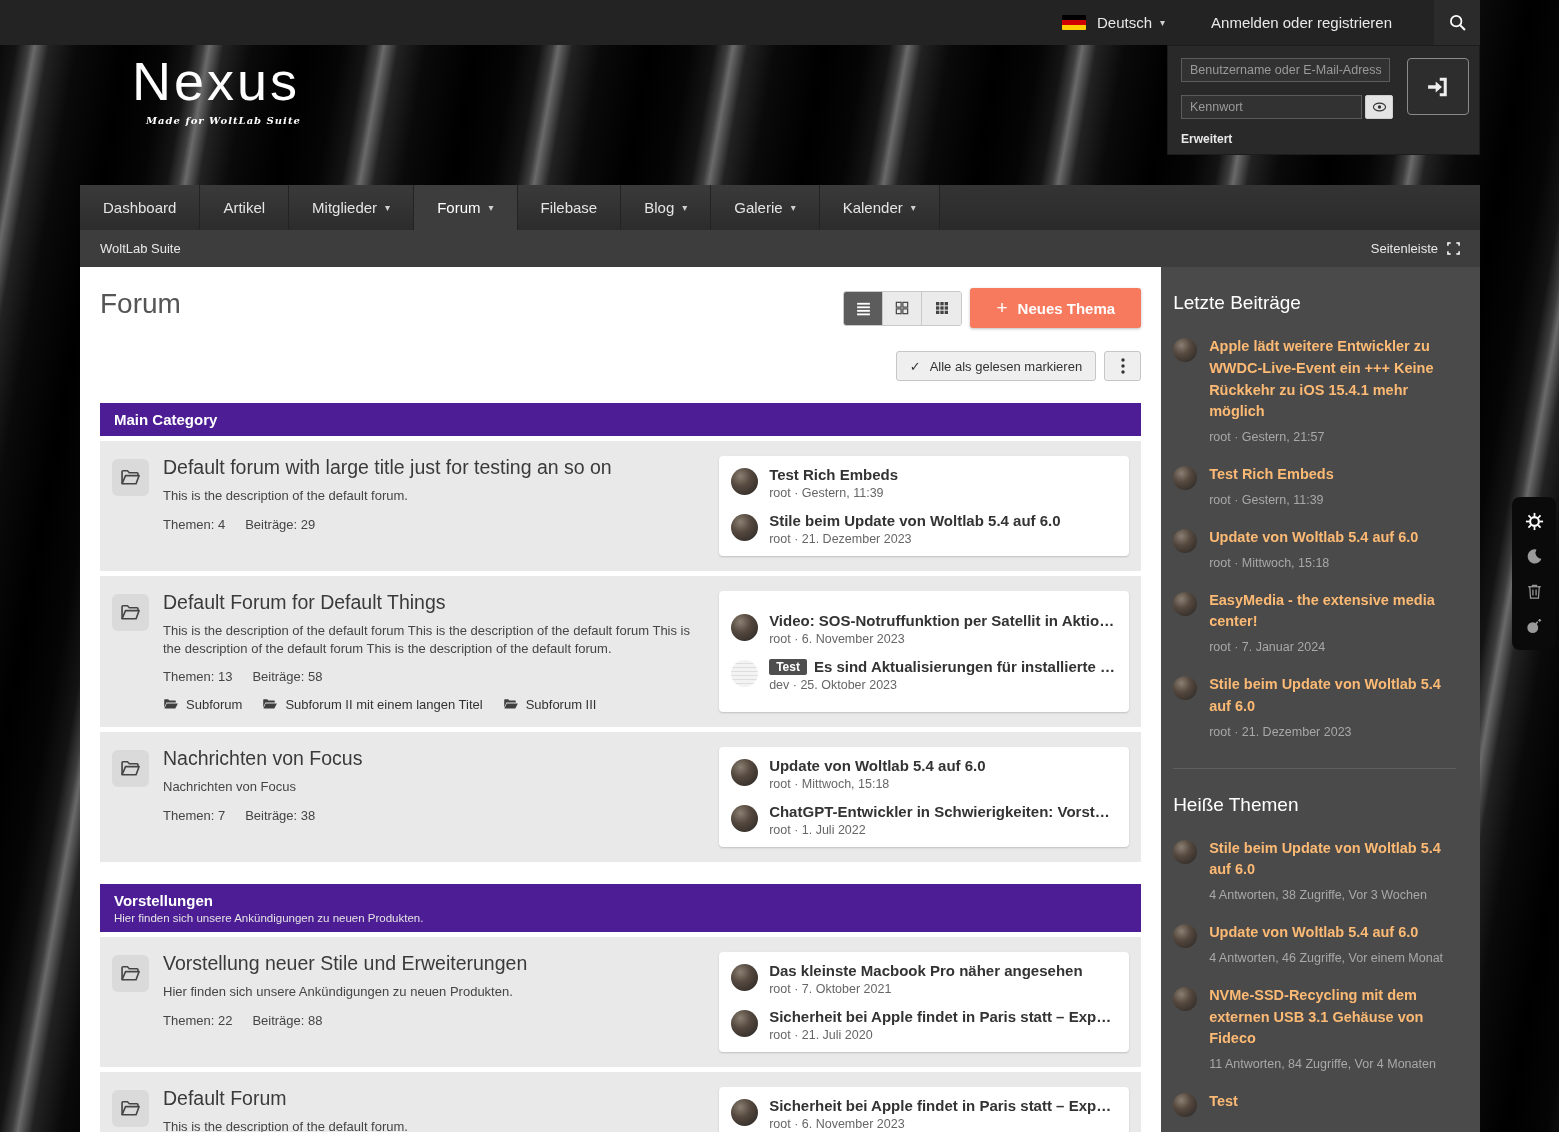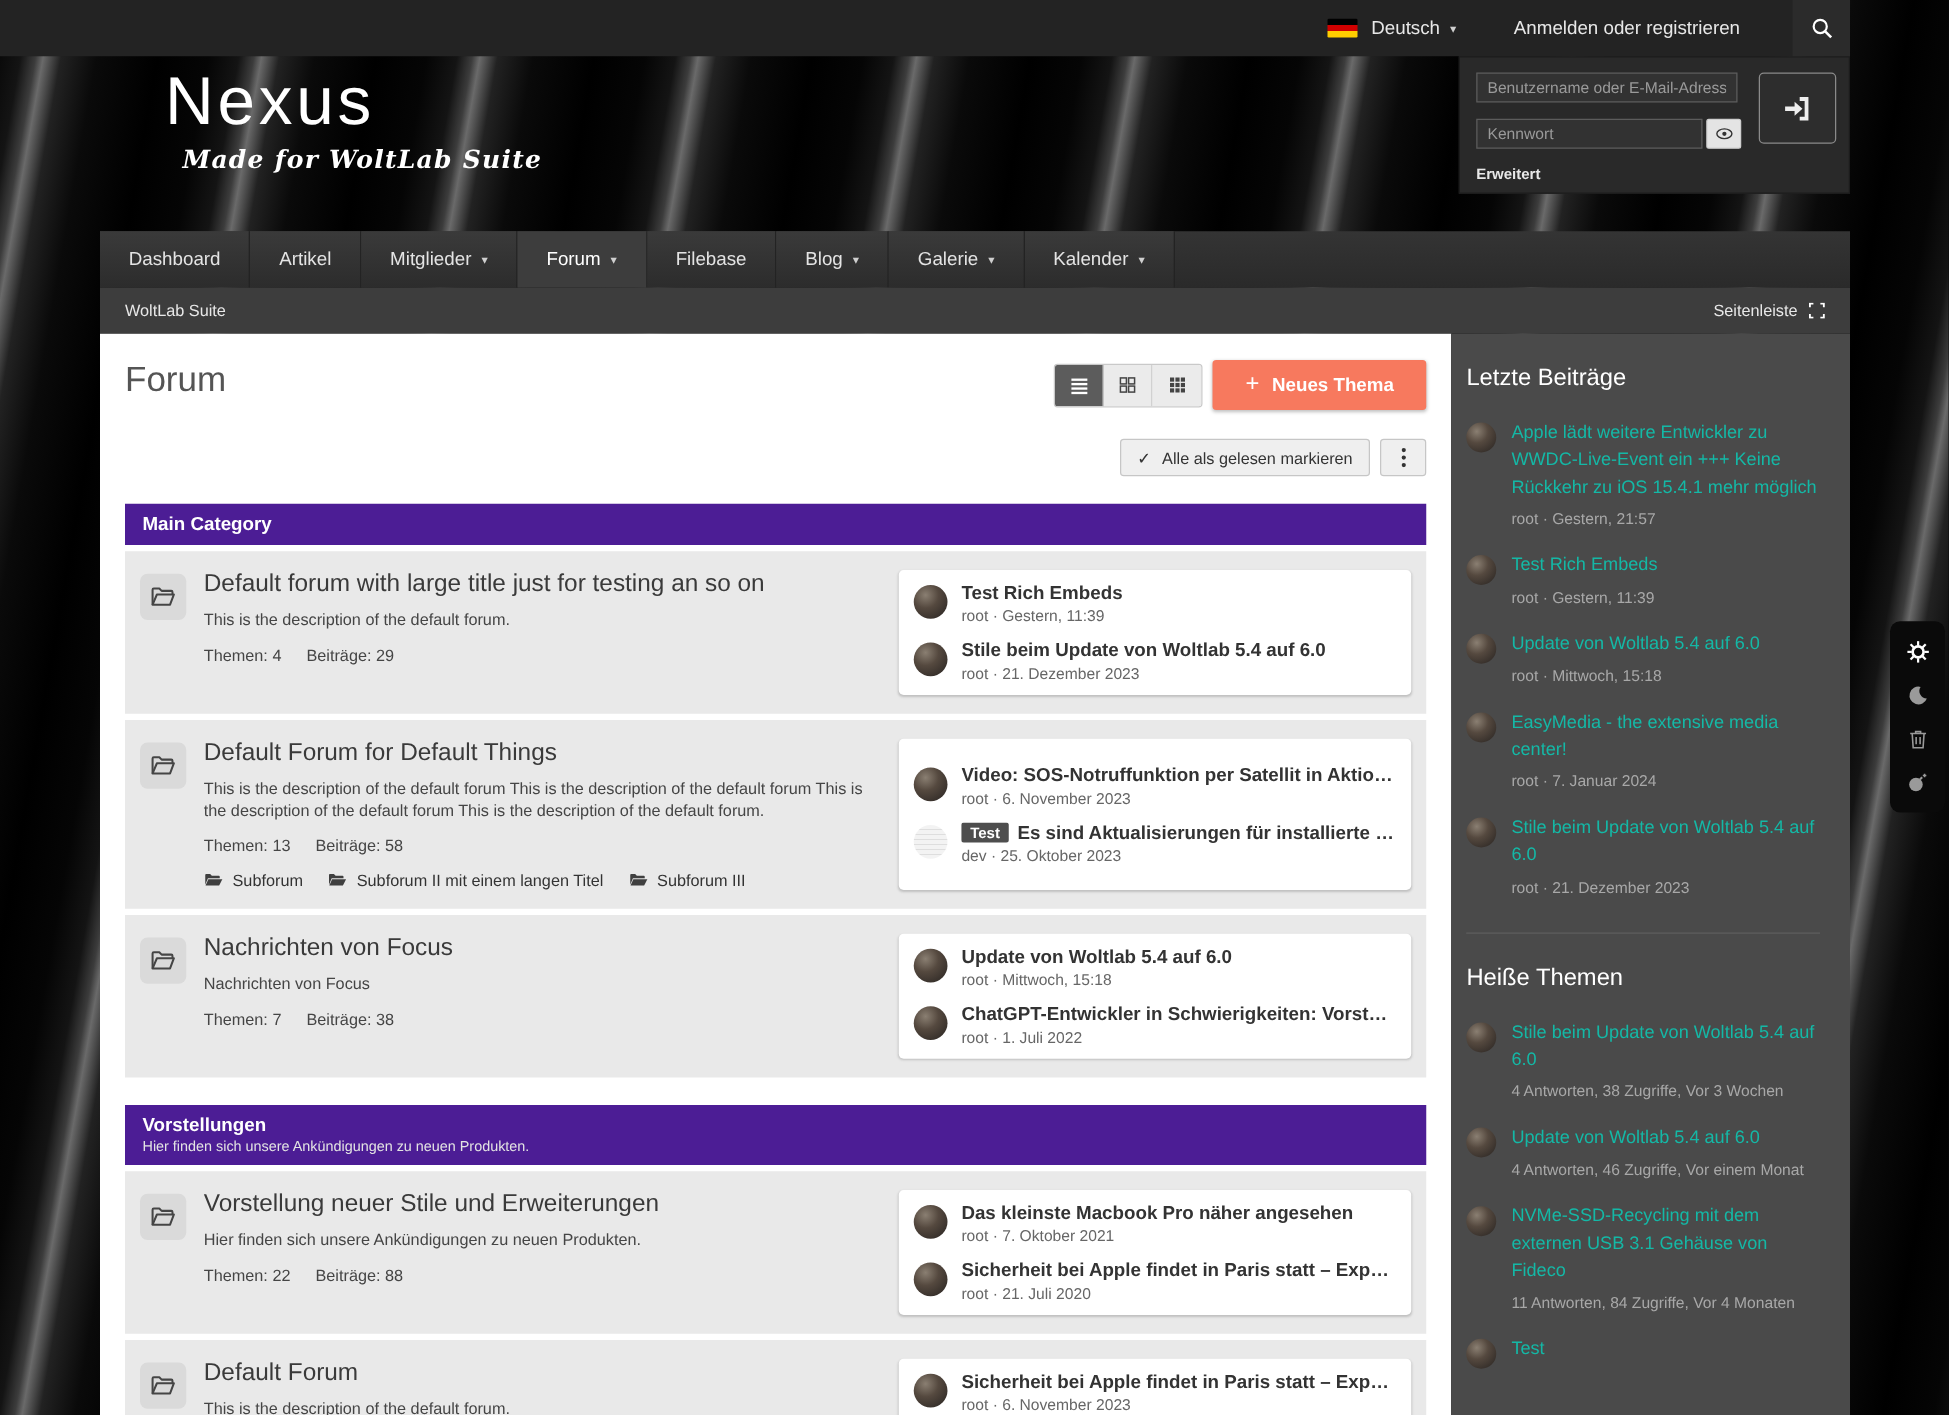--- a/index.html
+++ b/index.html
@@ -32,21 +32,21 @@
   .eye-btn { width:28px; height:24px; background:#e4e4e4; border:1px solid #cfcfcf; border-radius:2px;
     display:flex; align-items:center; justify-content:center; margin-left:3px; cursor:pointer; }
   .advanced { font-size:12px; font-weight:bold; color:#e8e8e8; }
   .login-btn { position:absolute; right:10px; top:12px; width:62px; height:57px; background:#2d2d2d;
     border:1px solid #8a8a8a; border-radius:4px; display:flex; align-items:center; justify-content:center; cursor:pointer; }
 
   
   .logo { position:absolute; left:132px; top:54px; color:#fff; z-index:3; }
   .logo-title { font-size:54px; font-weight:200; letter-spacing:3px; line-height:1; }
   .logo-tagline { font-family:"DejaVu Serif", serif; font-style:italic; font-weight:bold;
-    font-size:20px; margin:7px 0 0 14px; letter-spacing:1px; }
+    font-size:10px; margin:7px 0 0 14px; letter-spacing:1px; }
 
   
   .shell { position:absolute; left:80px; top:185px; width:1400px; z-index:3; }
   .mainnav { height:45px; display:flex; background:linear-gradient(#343434,#2a2a2a);text-align:center; }
   .tab { display:flex; align-items:center; padding:0 23px; font-size:15px; color:#e4e4e4;
     background:linear-gradient(#3a3a3a,#2c2c2c); border-right:1px solid #232323; cursor:pointer; }
   .tab.active { background:#3d3d3d; color:#fff; }
   .breadcrumb { height:37px; background:#3d3d3d; display:flex; align-items:center; justify-content:space-between;
     color:#e8e8e8; font-size:13px; padding:0 20px; }
   .sidebar-toggle { display:flex; align-items:center; gap:9px; cursor:pointer; }
@@ -99,21 +99,21 @@
   .topic-title { font-size:15px; font-weight:700; color:#333; white-space:nowrap; overflow:hidden;
     text-overflow:ellipsis; max-width:352px; cursor:pointer; }
   .topic-meta { font-size:12.5px; color:#666; margin-top:3px; }
   .badge { display:inline-block; background:#4e4e4e; color:#fff; font-size:12px; font-weight:700;
     padding:1px 7px; border-radius:2px; margin-right:7px; vertical-align:1px; }
 
   
   .sb-heading { font-size:19px; font-weight:400; margin-bottom:22px; color:#fff; }
   .sb-item { display:flex; margin-bottom:17px; cursor:pointer; }
   .sb-text { margin-left:12px; min-width:0; }
-  .sb-title { font-size:14.5px; font-weight:400; line-height:1.5; color:#14b8a6; }
+  .sb-title { font-size:14.5px; font-weight:700; line-height:1.5; color:#fdba74; }
   .sb-meta { font-size:12.5px; color:#a8a8a8; margin-top:4px; line-height:1.6; }
   .sb-divider { border-top:1px solid #5e5e5e; margin:26px 0 25px; }
 
   
   .edge-panel { position:absolute; left:1512px; top:497px; width:44px; background:#0a0a0a; border-radius:8px;
     padding:8px 0; display:flex; flex-direction:column; align-items:center; gap:3px; z-index:6; }
   .edge-icon { width:36px; height:32px; display:flex; align-items:center; justify-content:center; cursor:pointer; }
 </style>
 </head>
 <body>

